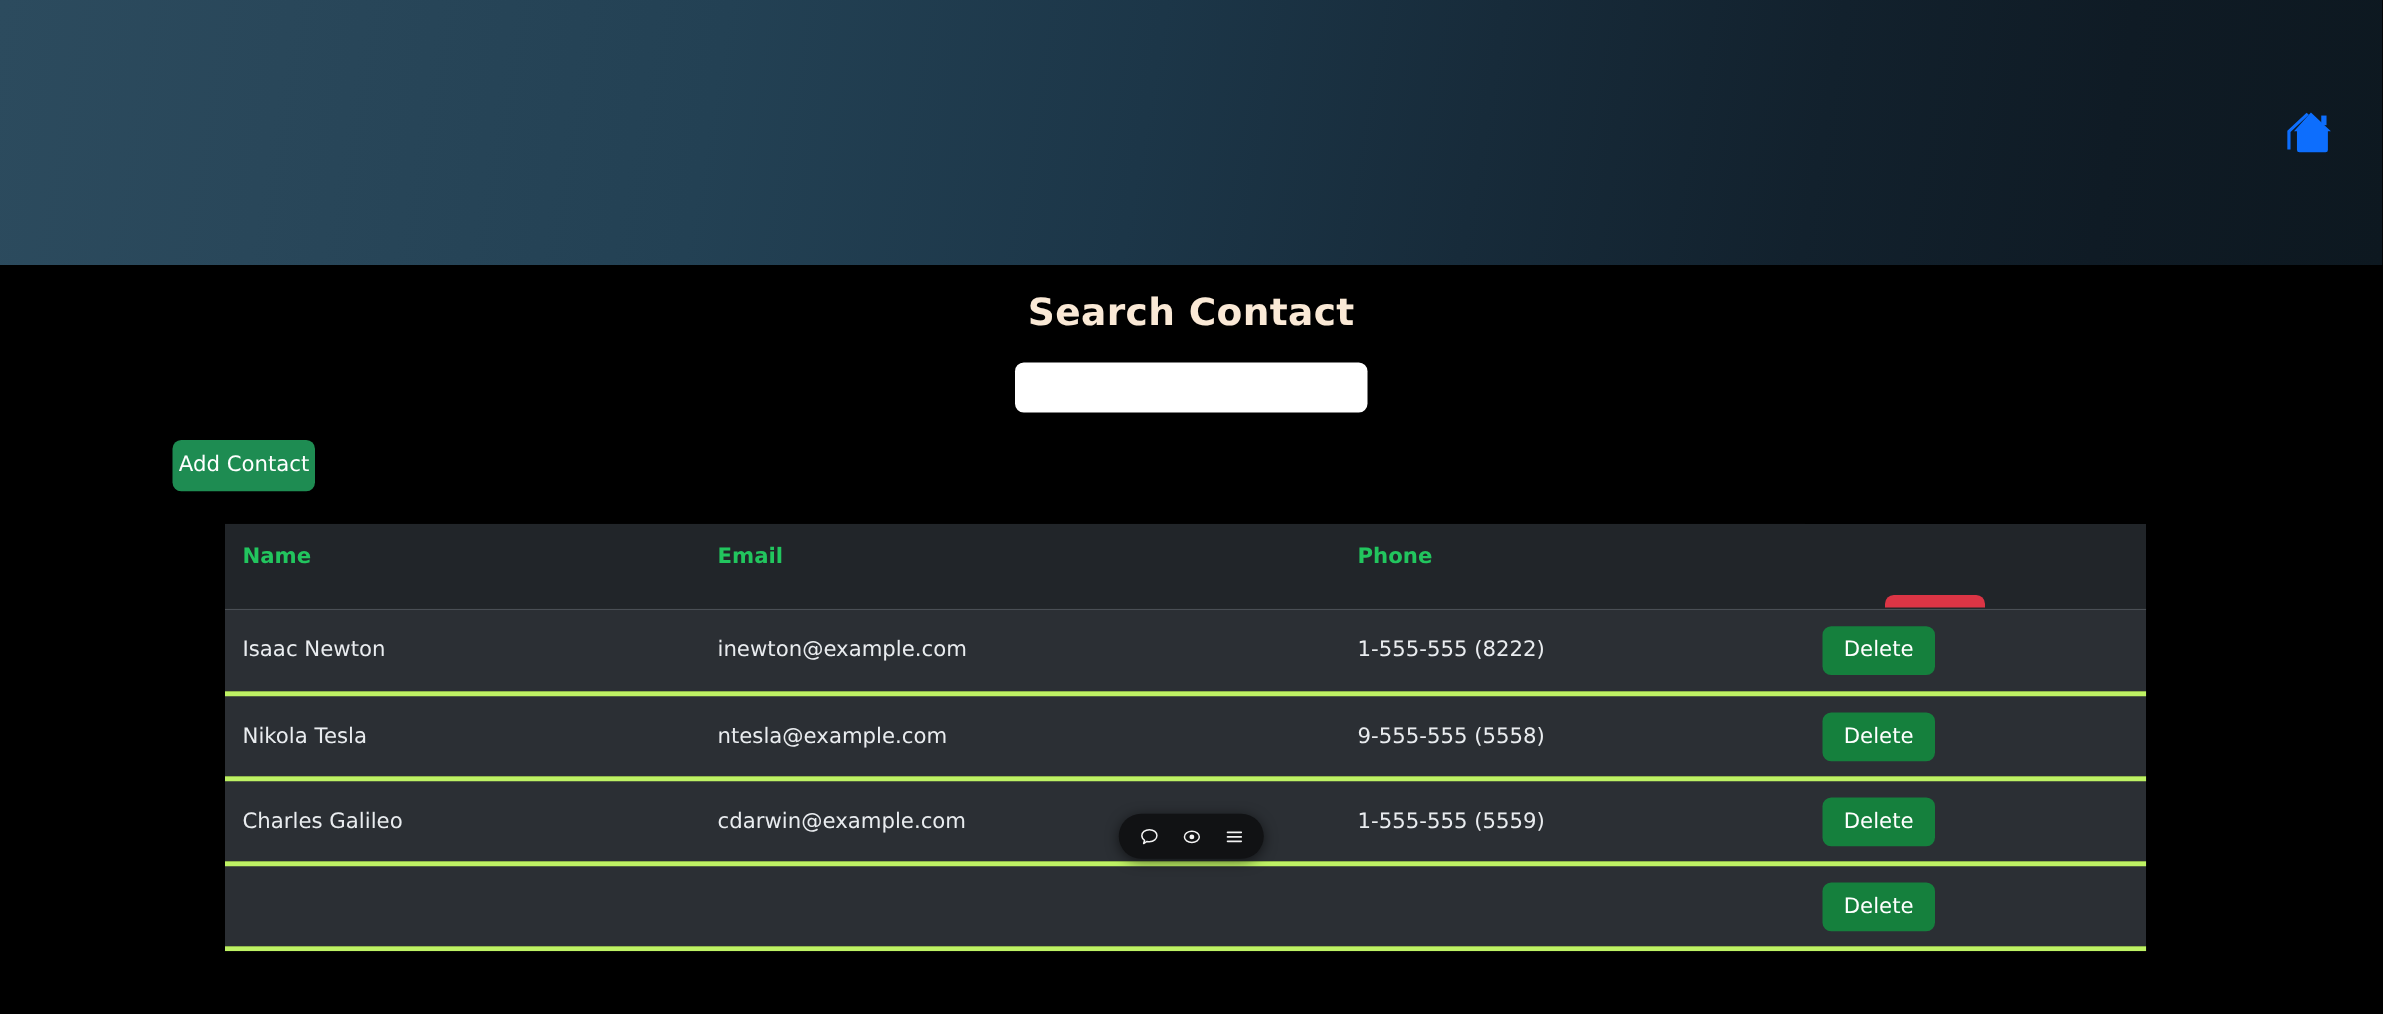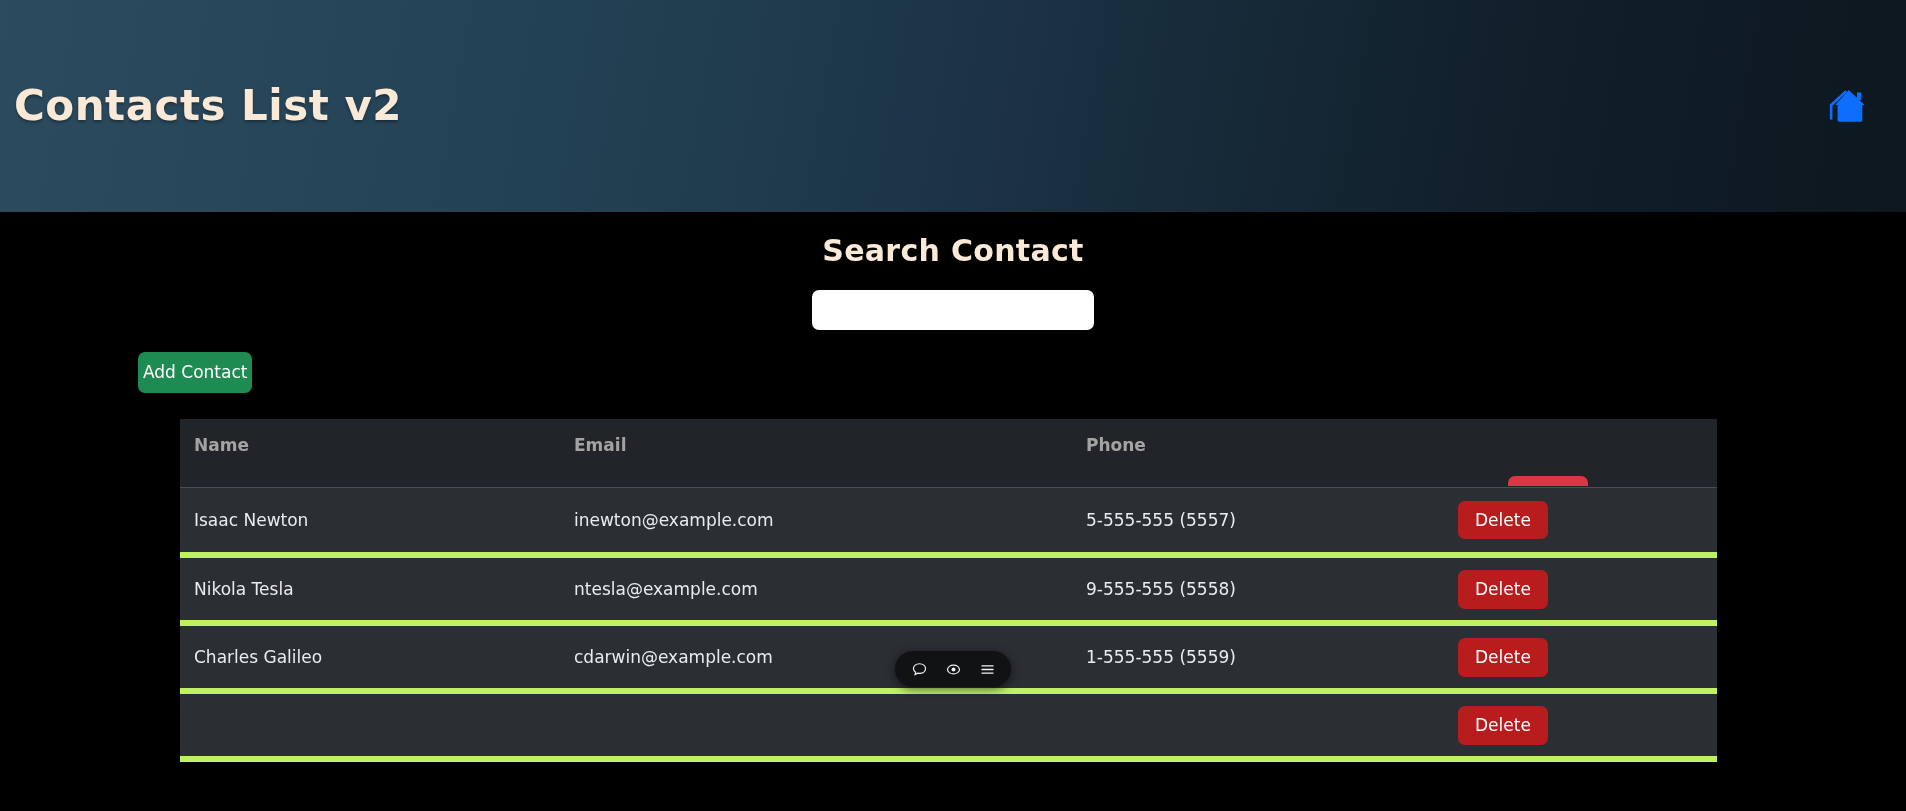--- a/index.html
+++ b/index.html
@@ -128,21 +128,21 @@
   table.contacts col.c-email { width: 512px; }
   table.contacts col.c-phone { width: 372px; }
   table.contacts col.c-act   { width: 273px; }
 
   table.contacts thead tr {
     background: #212529;
   }
 
   table.contacts thead th {
     text-align: left;
-    color: #a3a3a3;
+    color: #22c55e;
     font-family: "DejaVu Sans", sans-serif;
     font-weight: bold;
     font-size: 17px;
     padding: 16px 14px 32px 14px;
     border-bottom: 1px solid #4a4f55;
     vertical-align: top;
   }
 
   table.contacts thead th.th-actions {
     position: relative;
@@ -155,42 +155,42 @@
     left: 64px;
     bottom: 1px;
     width: 80px;
     height: 10px;
     background: #dc3545;
     border-radius: 7px 7px 0 0;
   }
 
   table.contacts tbody tr {
     background: #2b2f34;
-    border-bottom: 6px solid #bef264;
+    border-bottom: 4px solid #bef264;
     margin-top: 44px;
   }
 
   table.contacts tbody td {
     color: #e9ecef;
     font-family: "DejaVu Sans", sans-serif;
     font-size: 17px;
     padding: 16px 14px;
     height: 68px;
     vertical-align: middle;
     white-space: nowrap;
     overflow: hidden;
   }
 
   table.contacts tbody td.td-actions {
     padding: 0 14px;
   }
 
   .btn-delete {
     display: inline-block;
-    background: #b91c1c;
+    background: #15803d;
     color: #ffffff;
     border: none;
     border-radius: 7px;
     padding: 10px 17px;
     font-family: "DejaVu Sans", sans-serif;
     font-size: 17px;
     line-height: 1.1;
     cursor: pointer;
   }
 
@@ -217,21 +217,20 @@
     width: 20px;
     height: 20px;
     cursor: pointer;
   }
   .float-toolbar svg { display: block; }
 </style>
 </head>
 <body>
 
 <header class="site-header">
-  <h1 class="site-title">Contacts List v2</h1>
 
   <a class="home-link">
     <span>
       <svg width="44" height="44" viewBox="0 0 24 24" fill="none">
         <path d="M3.2 11.2 L11.6 3.4 L12.6 4.3 L4.6 11.8 L4.6 19.4 L3.2 19.4 Z" fill="#0d6efd"></path>
         <path d="M13.5 3.3 L22.2 11.4 L20.9 11.4 L20.9 19.6 Q20.9 20.6 19.9 20.6
                  L8.5 20.6 Q7.4 20.6 7.4 19.6 L7.4 11.4 L6.1 11.4 Z" fill="#0d6efd"></path>
         <rect x="18.0" y="4.6" width="2.3" height="4.2" fill="#0d6efd"></rect>
       </svg>
     </span>
@@ -264,21 +263,21 @@
           <th>Phone</th>
           <th class="th-actions">
             <span class="ghost-delete"></span>
           </th>
         </tr>
       </thead>
       <tbody>
         <tr>
           <td>Isaac Newton</td>
           <td>inewton@example.com</td>
-          <td>5-555-555 (5557)</td>
+          <td>1-555-555 (8222)</td>
           <td class="td-actions">
             <button class="btn-delete">Delete</button>
           </td>
         </tr>
         <tr>
           <td>Nikola Tesla</td>
           <td>ntesla@example.com</td>
           <td>9-555-555 (5558)</td>
           <td class="td-actions">
             <button class="btn-delete">Delete</button>

